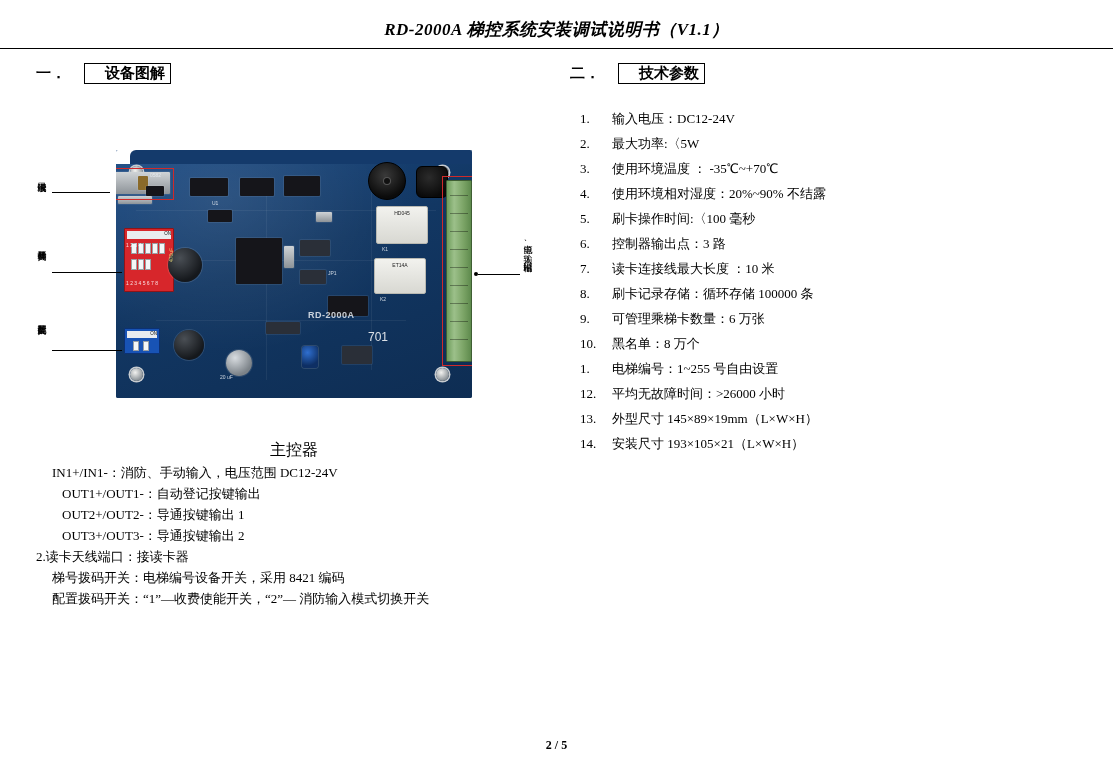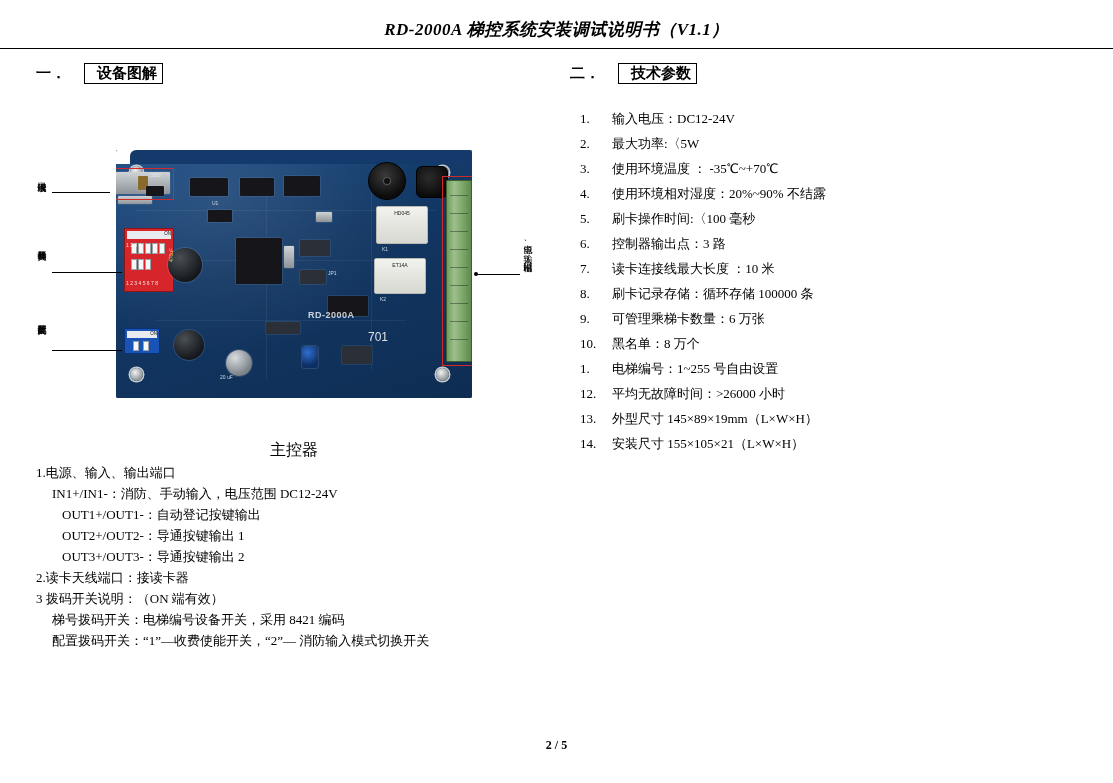--- a/index.html
+++ b/index.html
@@ -45,21 +45,21 @@
     position: absolute;
     font-size: 15px;
     font-weight: bold;
     font-family: "Liberation Serif", serif;
   }
   .sec-heading .num {
     margin-right: 18px;
   }
   .sec-heading .boxed {
     border: 1px solid #000;
-    padding: 1px 5px 2px 12px;
+    padding: 1px 5px 2px 20px;
     background: #ffffff;
     text-align: center;
   }
   #sec-left { top: 64px; left: 36px; }
   #sec-right { top: 64px; left: 570px; }
 
   
   .params {
     position: absolute;
     top: 106px;
@@ -359,21 +359,21 @@
     <div class="param-row">
       <span class="param-idx">12.</span>
       <span class="param-text">平均无故障时间：&gt;26000 小时</span>
     </div>
     <div class="param-row">
       <span class="param-idx">13.</span>
       <span class="param-text">外型尺寸        145×89×19mm（L×W×H）</span>
     </div>
     <div class="param-row">
       <span class="param-idx">14.</span>
-      <span class="param-text">安装尺寸        155×105×21（L×W×H）</span>
+      <span class="param-text">安装尺寸        193×105×21（L×W×H）</span>
     </div>
   </div>
 
   <div class="board-wrap">
     <div class="board">
       <div class="board-top-notch"></div>
       <div class="board-top-notch2"></div>
 
       <div class="trace" style="left:20px; top:60px; width:300px; height:1px;"></div>
       <div class="trace" style="left:20px; top:110px; width:280px; height:1px;"></div>
@@ -476,26 +476,24 @@
   <div class="callout" style="left:36px; top:318px;">配置拨码开关</div>
   <div class="leader" style="left:52px; top:350px; width:70px;"></div>
 
   <div class="callout" style="left:522px; top:238px;">电源、输入、输出端口</div>
   <div class="leader" style="left:478px; top:274px; width:42px;"></div>
   <div class="leader-dot" style="left:474px; top:272px;"></div>
 
   <div class="caption">主控器</div>
 
   <div class="desc">
-    <div class="l0">1.电源、输入、输出端口</div>
     <div class="l1">IN1+/IN1-：消防、手动输入，电压范围 DC12-24V</div>
     <div class="l2">OUT1+/OUT1-：自动登记按键输出</div>
     <div class="l2">OUT2+/OUT2-：导通按键输出 1</div>
     <div class="l2">OUT3+/OUT3-：导通按键输出 2</div>
     <div class="l0">2.读卡天线端口：接读卡器</div>
-    <div class="l0">3 拨码开关说明：（ON 端有效）</div>
     <div class="l1">梯号拨码开关：电梯编号设备开关，采用 8421 编码</div>
     <div class="l1">配置拨码开关：“1”—收费使能开关，“2”— 消防输入模式切换开关</div>
   </div>
 
   <div class="footer">2 / 5</div>
 
 </div>
 
 </body></html>

